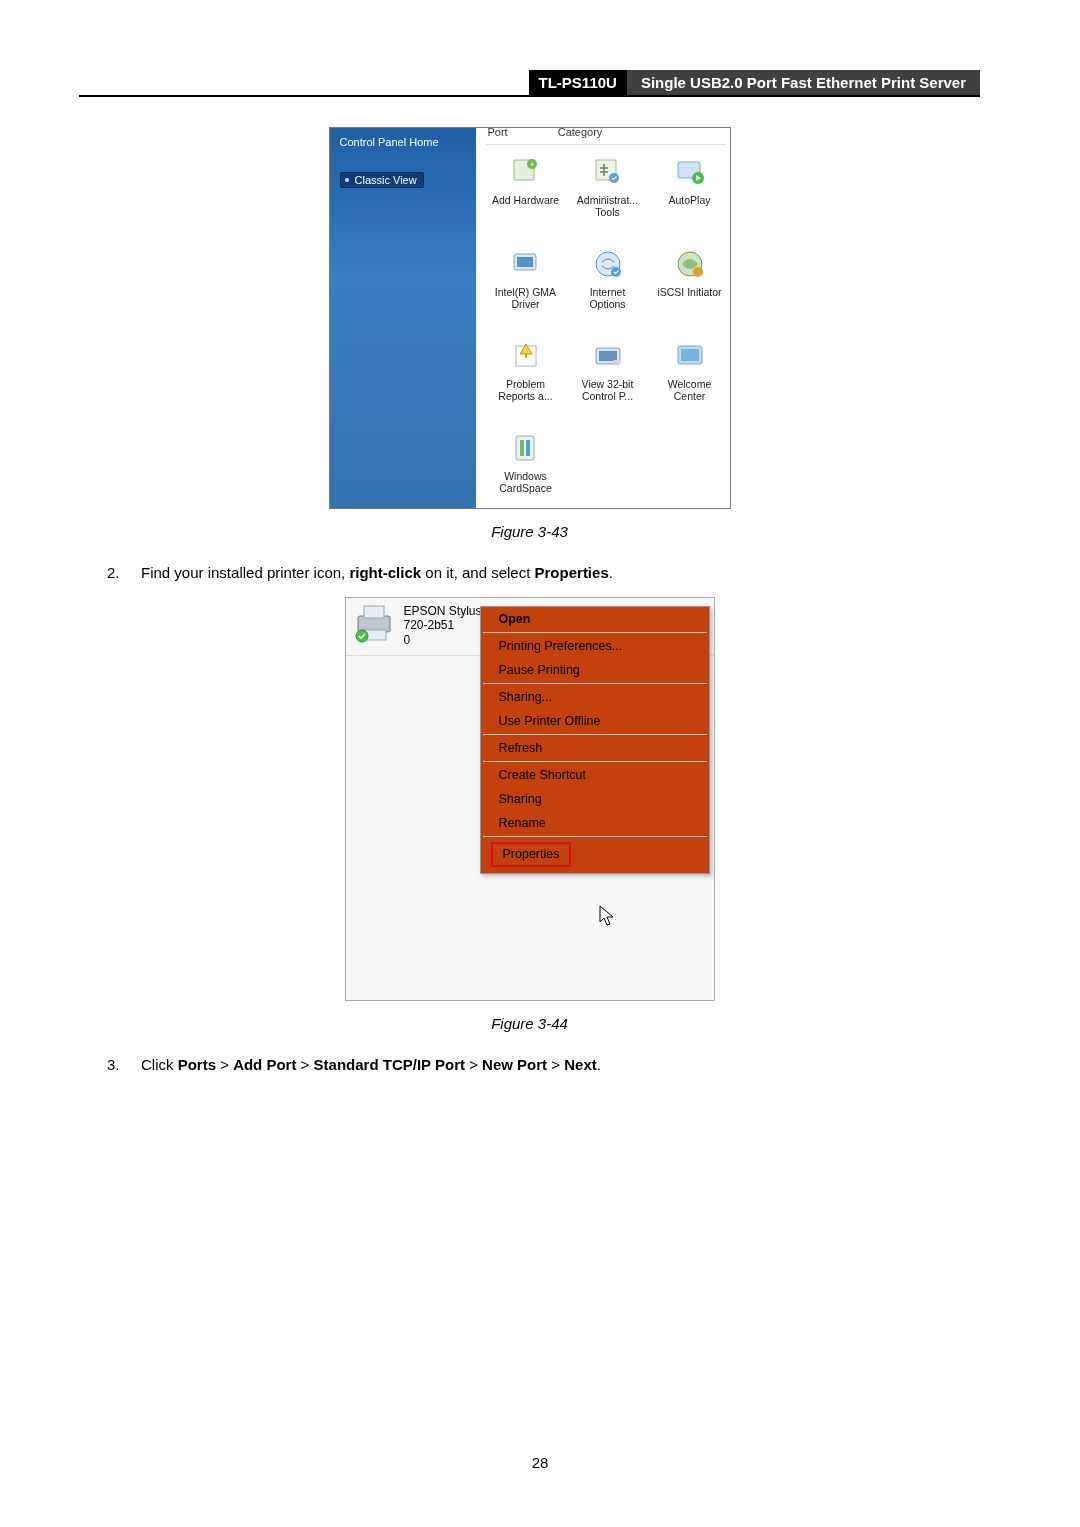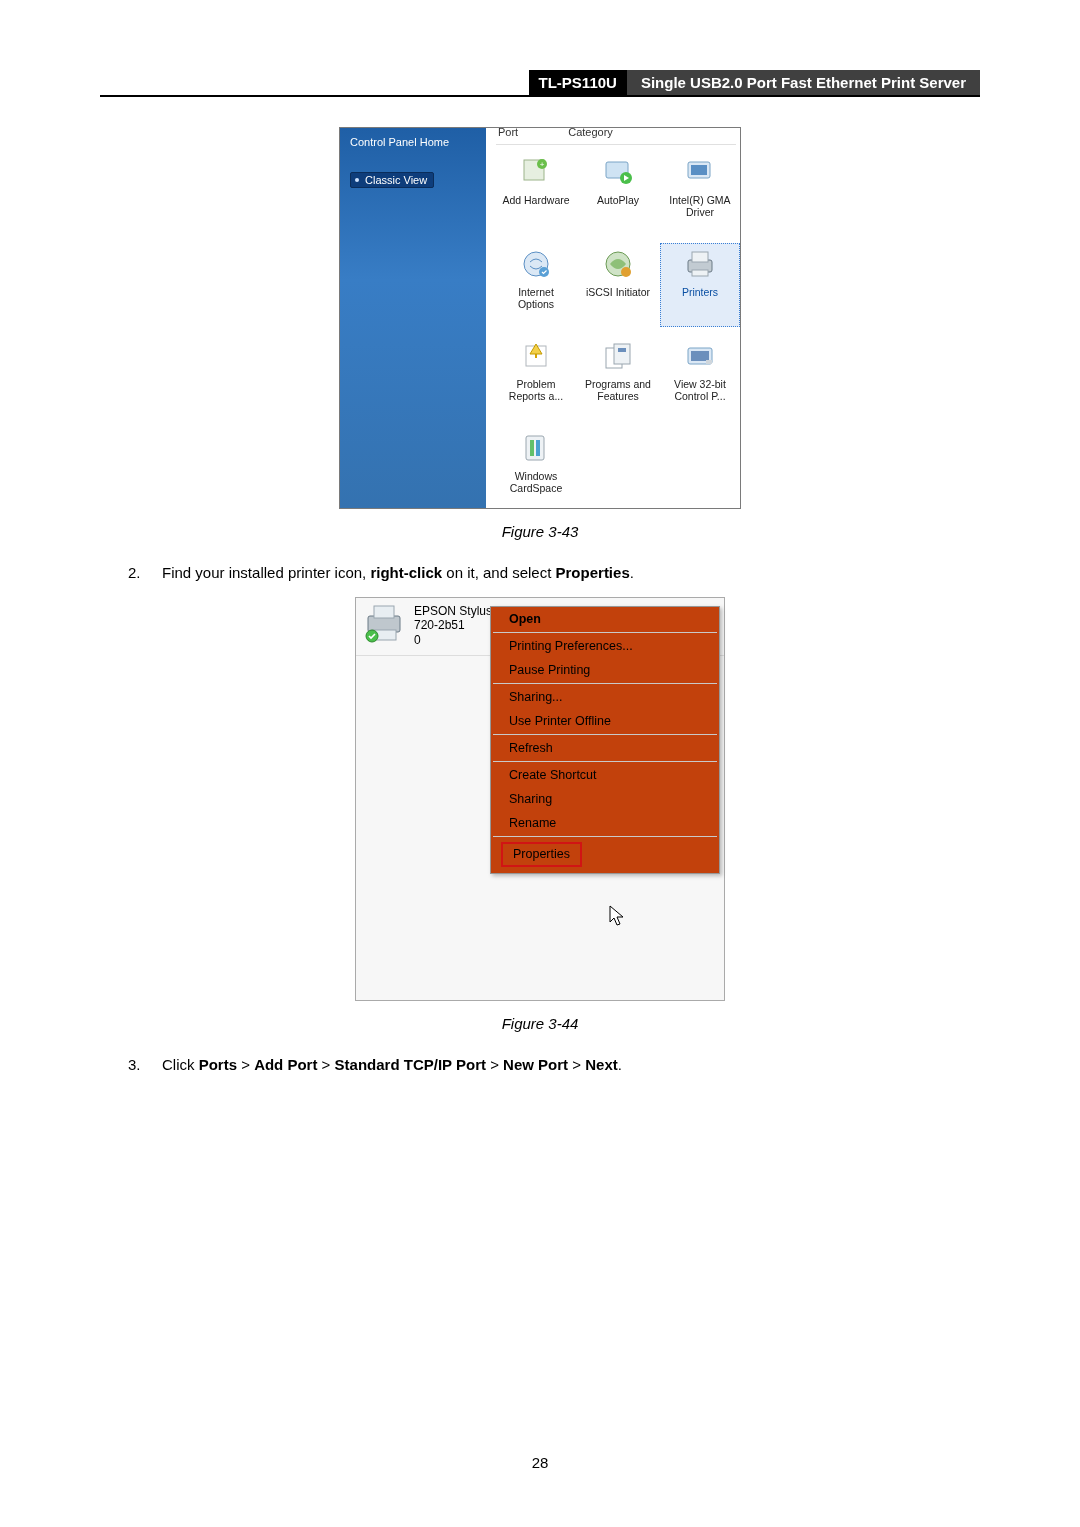--- a/index.html
+++ b/index.html
@@ -8,21 +8,21 @@
     background: #fff;
     font-family: Arial, Helvetica, sans-serif;
     font-size: 14px;
     color: #000;
   }
   .page {
     width: 1080px;
     height: 1527px;
     position: relative;
     box-sizing: border-box;
-    padding: 70px 100px 40px 100px;
+    padding: 70px 100px 40px 79px;
   }
   .header-row {
     display: flex;
     align-items: stretch;
     justify-content: flex-end;
     border-bottom: 2px solid #000;
     margin-bottom: 20px;
   }
   .model-box {
     background: #000;
@@ -239,20 +239,29 @@
               <div class="cp-item">
                 <svg class="cp-icon" viewBox="0 0 36 36">
                   <rect x="6" y="6" width="20" height="20" fill="#e6efe0" stroke="#9cb48a"></rect>
                   <circle cx="24" cy="10" r="5" fill="#6bbf4b"></circle>
                   <text x="24" y="13" font-size="8" fill="#fff" text-anchor="middle">+</text>
                 </svg>
                 <div class="lbl">Add Hardware</div>
               </div>
               <div class="cp-item">
                 <svg class="cp-icon" viewBox="0 0 36 36">
+                  <rect x="6" y="6" width="20" height="20" fill="#eef3e8" stroke="#a7b896"></rect>
+                  <path d="M14 10 L14 22 M10 14 L18 14 M10 18 L18 18" stroke="#6b8554" stroke-width="1.5"></path>
+                  <circle cx="24" cy="24" r="5" fill="#5aa0d6"></circle>
+                  <path d="M22 24 l1.5 1.5 l3 -3" stroke="#fff" stroke-width="1.2" fill="none"></path>
+                </svg>
+                <div class="lbl">Administrat... Tools</div>
+              </div>
+              <div class="cp-item">
+                <svg class="cp-icon" viewBox="0 0 36 36">
                   <rect x="6" y="8" width="22" height="16" rx="2" fill="#cfe3f3" stroke="#7aa4c6"></rect>
                   <circle cx="26" cy="24" r="6" fill="#4bbf4b"></circle>
                   <path d="M24 21 L24 27 L29 24 Z" fill="#fff"></path>
                 </svg>
                 <div class="lbl">AutoPlay</div>
               </div>
               <div class="cp-item">
                 <svg class="cp-icon" viewBox="0 0 36 36">
                   <rect x="6" y="8" width="22" height="16" rx="2" fill="#dbe8f5" stroke="#7aa4c6"></rect>
                   <rect x="9" y="11" width="16" height="10" fill="#5a8fc4"></rect>
@@ -269,51 +278,42 @@
                 <div class="lbl">Internet Options</div>
               </div>
               <div class="cp-item">
                 <svg class="cp-icon" viewBox="0 0 36 36">
                   <circle cx="18" cy="18" r="12" fill="#cfe3c6" stroke="#6b9a54"></circle>
                   <path d="M10 18 Q18 8 26 18 Q18 28 10 18" fill="#8ec078"></path>
                   <circle cx="26" cy="26" r="5" fill="#e0a030"></circle>
                 </svg>
                 <div class="lbl">iSCSI Initiator</div>
               </div>
-              <div class="cp-item selected">
-                <svg class="cp-icon" viewBox="0 0 36 36">
-                  <rect x="6" y="14" width="24" height="12" rx="2" fill="#c2cbd2" stroke="#6b7a86"></rect>
-                  <rect x="10" y="6" width="16" height="10" fill="#eef2f5" stroke="#9aa6af"></rect>
-                  <rect x="10" y="24" width="16" height="6" fill="#eef2f5" stroke="#9aa6af"></rect>
-                </svg>
-                <div class="lbl">Printers</div>
-              </div>
               <div class="cp-item">
                 <svg class="cp-icon" viewBox="0 0 36 36">
                   <rect x="8" y="8" width="20" height="20" fill="#fff" stroke="#b0b6bc"></rect>
                   <path d="M18 12 L18 20 M18 24 L18 24" stroke="#d6a400" stroke-width="2"></path>
                   <polygon points="18,6 12,16 24,16" fill="#f3d04a" stroke="#c49a00"></polygon>
                 </svg>
                 <div class="lbl">Problem Reports a...</div>
               </div>
               <div class="cp-item">
                 <svg class="cp-icon" viewBox="0 0 36 36">
-                  <rect x="6" y="10" width="16" height="20" fill="#fff" stroke="#9aa6af"></rect>
-                  <rect x="14" y="6" width="16" height="20" fill="#eef2f5" stroke="#9aa6af"></rect>
-                  <rect x="18" y="10" width="8" height="4" fill="#6b8fbc"></rect>
-                </svg>
-                <div class="lbl">Programs and Features</div>
-              </div>
-              <div class="cp-item">
-                <svg class="cp-icon" viewBox="0 0 36 36">
                   <rect x="6" y="10" width="24" height="16" rx="2" fill="#dbe8f5" stroke="#7aa4c6"></rect>
                   <rect x="9" y="13" width="18" height="10" fill="#6b8fbc"></rect>
                   <rect x="24" y="22" width="6" height="4" fill="#cfd6dc"></rect>
                 </svg>
                 <div class="lbl">View 32-bit Control P...</div>
+              </div>
+              <div class="cp-item">
+                <svg class="cp-icon" viewBox="0 0 36 36">
+                  <rect x="6" y="8" width="24" height="18" rx="2" fill="#bedff2" stroke="#6fa6c8"></rect>
+                  <rect x="9" y="11" width="18" height="12" fill="#74b7da"></rect>
+                </svg>
+                <div class="lbl">Welcome Center</div>
               </div>
               <div class="cp-item">
                 <svg class="cp-icon" viewBox="0 0 36 36">
                   <rect x="8" y="6" width="18" height="24" rx="2" fill="#eef2f5" stroke="#9aa6af"></rect>
                   <rect x="12" y="10" width="4" height="16" fill="#63c06a"></rect>
                   <rect x="18" y="10" width="4" height="16" fill="#4aa0d0"></rect>
                 </svg>
                 <div class="lbl">Windows CardSpace</div>
               </div>
             </div>

